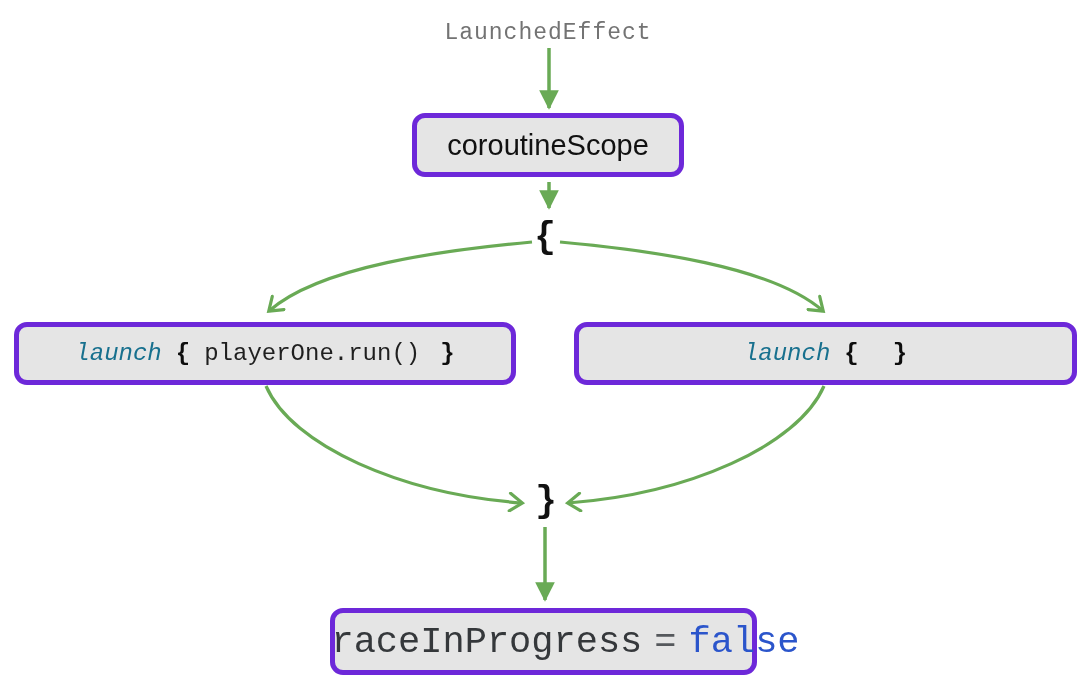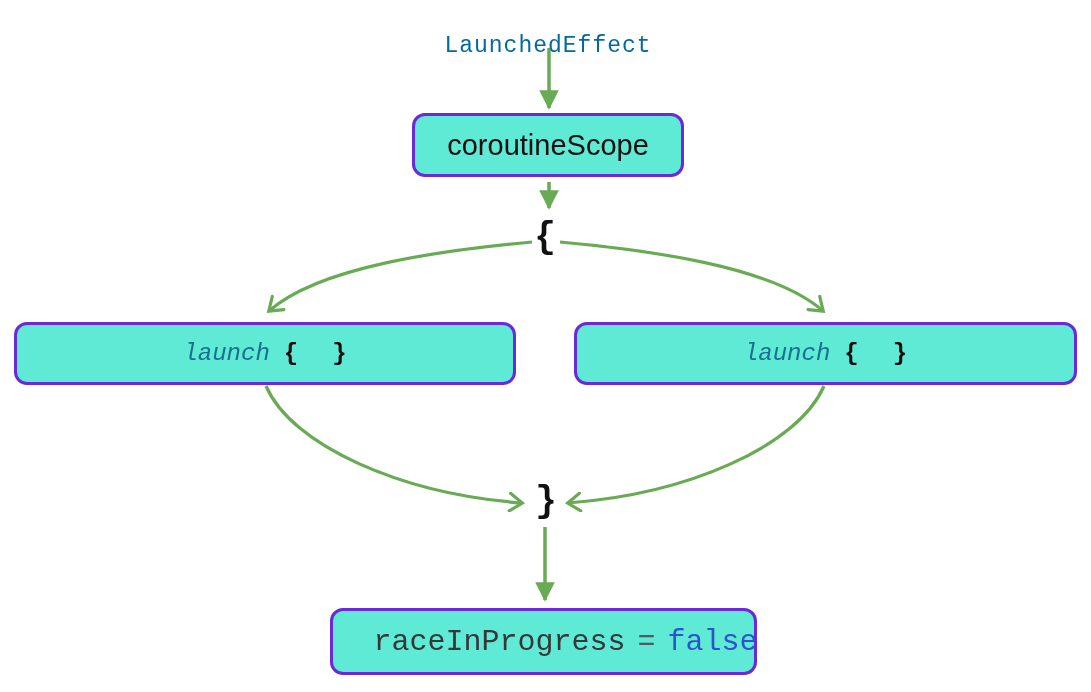--- a/index.html
+++ b/index.html
@@ -12,42 +12,42 @@
     overflow: hidden;
   }
   .arrow-layer {
     position: absolute;
     inset: 0;
     z-index: 1;
   }
   .node {
     position: absolute;
     z-index: 2;
-    border: 3px solid #6d28d9;
+    border: 5px solid #6d28d9;
     border-radius: 13px;
-    background: #5eead4;
+    background: #e5e5e5;
     display: flex;
     align-items: center;
     justify-content: center;
     box-sizing: border-box;
   }
   .scope-box {
     left: 412px; top: 113px; width: 272px; height: 64px;
     font-family: "Liberation Sans", sans-serif;
     font-size: 29px; color: #111111;
   }
   .launch-box {
     font-size: 24px; color: #1f1f1f;
     white-space: pre;
   }
   .launch-left  { left: 14px;  top: 322px; width: 502px; height: 63px; }
   .launch-right { left: 574px; top: 322px; width: 503px; height: 63px; }
   .result-box {
     left: 330px; top: 608px; width: 427px; height: 67px;
-    font-size: 30px; color: #35383b;
+    font-size: 37px; color: #35383b;
     white-space: pre;
     padding-left: 44px;
   }
   .kw {
     font-style: italic;
     color: #17708e;
     margin-right: 14px;
   }
   .brace-inline {
     font-weight: bold;
@@ -58,23 +58,23 @@
   .op { margin: 0 12px; color: #55585c; }
   .val { color: #2b55cb; }
   .float-label {
     position: absolute;
     z-index: 2;
     left: 548px;
     transform: translateX(-50%);
     white-space: nowrap;
   }
   .src-label {
-    top: 33px;
+    top: 20px;
     font-size: 23px;
-    color: #0369a1;
+    color: #737373;
     letter-spacing: 1px;
   }
   .brace-float {
     font-size: 36px;
     font-weight: 600;
     color: #111111;
     line-height: 36px;
   }
   .brace-open-float  { top: 220px; left: 545px; }
   .brace-close-float { top: 484px; left: 546px; }
@@ -113,20 +113,21 @@
 
   <div class="node scope-box">
     <span>coroutineScope</span>
   </div>
 
   <div class="float-label brace-float brace-open-float">{</div>
 
   <div class="node launch-box launch-left">
     <span class="kw">launch</span>
     <span class="brace-inline open">{</span>
+    <span>playerOne.run()</span>
     <span class="brace-inline close">}</span>
   </div>
 
   <div class="node launch-box launch-right">
     <span class="kw">launch</span>
     <span class="brace-inline open">{</span>
     <span class="brace-inline close">}</span>
   </div>
 
   <div class="float-label brace-float brace-close-float">}</div>

